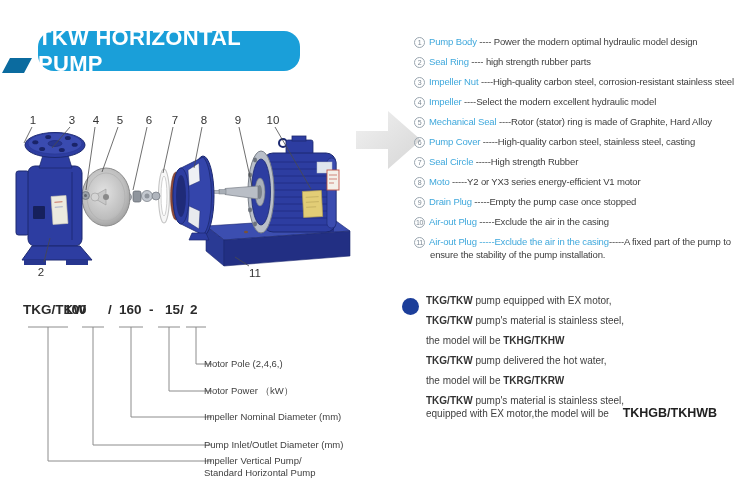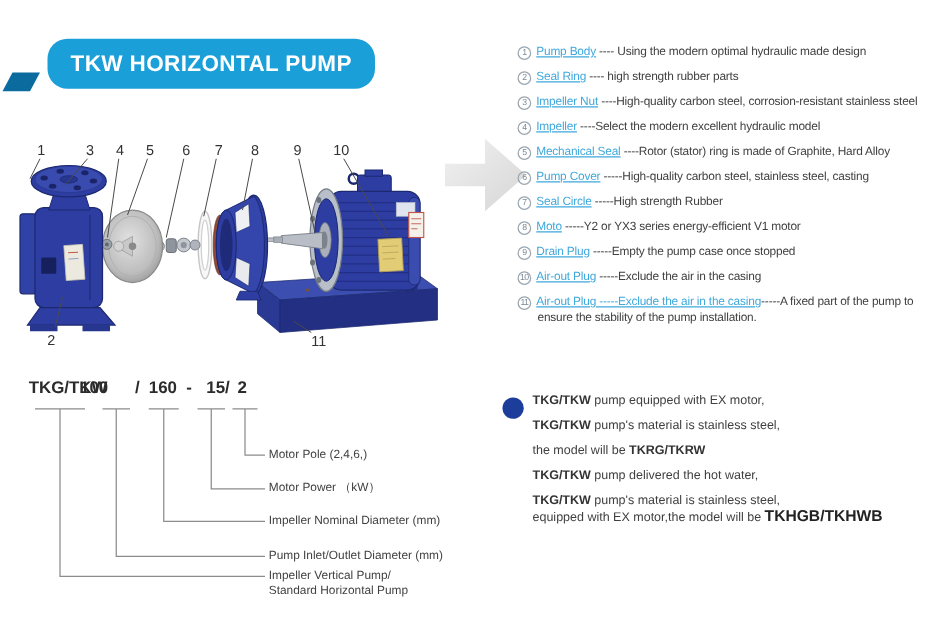--- a/index.html
+++ b/index.html
@@ -4,47 +4,47 @@
 <style>
   html,body{margin:0;padding:0;background:#fff;}
   .page{position:relative;width:756px;height:500px;background:#ffffff;overflow:hidden;
         font-family:"Liberation Sans",sans-serif;color:#404040;}
 
   
   .banner{position:absolute;left:38px;top:31px;width:262px;height:40px;background:#1a9fd9;
           border-radius:16px;display:flex;align-items:center;justify-content:center;z-index:2;}
   .banner-wedge{position:absolute;left:6px;top:58px;width:22px;height:15px;background:#0b6b9f;
           transform:skewX(-28deg);z-index:1;}
-  .banner span{color:#ffffff;font-size:18px;font-weight:bold;letter-spacing:.3px;}
+  .banner span{color:#ffffff;font-size:22px;font-weight:bold;letter-spacing:.3px;}
 
   
   .diagram{position:absolute;left:0;top:92px;width:430px;height:205px;}
 
   
   .parts-list{position:absolute;left:414px;top:36px;width:338px;}
   .pl-item{font-size:9.5px;line-height:12.5px;letter-spacing:-0.15px;margin-bottom:7.5px;
            padding-left:16px;text-indent:-16px;color:#404040;}
   .cnum{display:inline-block;width:11px;height:11px;border:1px solid #9aa6b0;border-radius:50%;
         font-size:7px;line-height:10px;text-align:center;color:#7d8a95;margin-right:4px;
         text-indent:0;letter-spacing:-0.5px;box-sizing:border-box;vertical-align:0px;}
-  .term{color:#3fa8dc;text-decoration:underline;}
+  .term{color:#3fa8dc;}
 
   
   .mtoken{position:absolute;top:302px;font-size:13.5px;font-weight:bold;color:#2b2b2b;}
   .connectors{position:absolute;left:0;top:318px;width:360px;height:170px;}
-  .mlabel{position:absolute;left:215px;font-size:9.5px;color:#3f3f3f;line-height:12px;}
-
-  
-  .variants{position:absolute;left:402px;top:314px;width:350px;font-size:10px;color:#3f3f3f;}
+  .mlabel{position:absolute;left:204px;font-size:9.5px;color:#3f3f3f;line-height:12px;}
+
+  
+  .variants{position:absolute;left:402px;top:294px;width:350px;font-size:10px;color:#3f3f3f;}
   .v-bullet{position:absolute;left:0;top:4px;width:17px;height:17px;border-radius:50%;background:#1c3e9a;}
   .v-lines{margin-left:24px;}
   .v-line{line-height:13px;margin-bottom:7px;}
   .v-line.tight{margin-bottom:0;}
   .v-lead,.v-code{font-weight:bold;color:#333;}
-  .v-code-big{font-weight:bold;font-size:12.5px;color:#222;}
+  .v-code-big{font-weight:bold;font-size:12.5px;color:#222;margin-left:11px;}
 </style>
 </head>
 <body>
 
 <div class="page">
 
   <div class="banner-wedge"></div>
   <div class="banner">
     <span>TKW HORIZONTAL PUMP</span>
   </div>
@@ -189,21 +189,21 @@
       <text x="175" y="124">7</text>
       <text x="204" y="124">8</text>
       <text x="238" y="124">9</text>
       <text x="273" y="124">10</text>
       <text x="41" y="276">2</text>
       <text x="255" y="277">11</text>
     </g>
   </svg>
 
   <div class="parts-list">
-    <div class="pl-item"><span class="cnum">1</span><span class="term">Pump Body</span><span class="desc"> ---- Using the modern optimal hydraulic made design</span></div>
+    <div class="pl-item"><span class="cnum">1</span><span class="term">Pump Body</span><span class="desc"> ---- Power the modern optimal hydraulic model design</span></div>
     <div class="pl-item"><span class="cnum">2</span><span class="term">Seal Ring</span><span class="desc"> ---- high strength rubber parts</span></div>
     <div class="pl-item"><span class="cnum">3</span><span class="term">Impeller Nut</span><span class="desc"> ----High-quality carbon steel, corrosion-resistant stainless steel</span></div>
     <div class="pl-item"><span class="cnum">4</span><span class="term">Impeller</span><span class="desc"> ----Select the modern excellent hydraulic model</span></div>
     <div class="pl-item"><span class="cnum">5</span><span class="term">Mechanical Seal</span><span class="desc"> ----Rotor (stator) ring is made of Graphite, Hard Alloy</span></div>
     <div class="pl-item"><span class="cnum">6</span><span class="term">Pump Cover</span><span class="desc"> -----High-quality carbon steel, stainless steel, casting</span></div>
     <div class="pl-item"><span class="cnum">7</span><span class="term">Seal Circle</span><span class="desc"> -----High strength Rubber</span></div>
     <div class="pl-item"><span class="cnum">8</span><span class="term">Moto</span><span class="desc"> -----Y2 or YX3 series energy-efficient V1 motor</span></div>
     <div class="pl-item"><span class="cnum">9</span><span class="term">Drain Plug</span><span class="desc"> -----Empty the pump case once stopped</span></div>
     <div class="pl-item"><span class="cnum">10</span><span class="term">Air-out Plug</span><span class="desc"> -----Exclude the air in the casing</span></div>
     <div class="pl-item"><span class="cnum">11</span><span class="term">Air-out Plug -----Exclude the air in the casing</span><span class="desc">-----A fixed part of the pump to ensure the stability of the pump installation.</span></div>
@@ -233,20 +233,21 @@
   <div class="mlabel" style="top:439px">Pump Inlet/Outlet Diameter (mm)</div>
   <div class="mlabel" style="top:411px">Impeller Nominal Diameter (mm)</div>
   <div class="mlabel" style="top:455px">Impeller Vertical Pump/</div>
   <div class="mlabel" style="top:467px">Standard  Horizontal Pump</div>
 
   <div class="variants">
     <div class="v-bullet"></div>
     <div class="v-lines">
       <div class="v-line"><b class="v-lead">TKG/TKW</b><span> pump equipped with EX motor,</span><b class="v-code"></b></div>
       <div class="v-line"><b class="v-lead">TKG/TKW</b><span> pump's material is stainless steel,</span><b class="v-code"></b></div>
+      <div class="v-line"><b class="v-lead"></b><span>the model will be </span><b class="v-code">TKHG/TKHW</b></div>
+      <div class="v-line"><b class="v-lead">TKG/TKW</b><span> pump delivered the hot water,</span><b class="v-code"></b></div>
       <div class="v-line"><b class="v-lead"></b><span>the model will be </span><b class="v-code">TKRG/TKRW</b></div>
-      <div class="v-line"><b class="v-lead">TKG/TKW</b><span> pump delivered the hot water,</span><b class="v-code"></b></div>
       <div class="v-line tight"><b class="v-lead">TKG/TKW</b><span> pump's material is stainless steel,</span><b class="v-code"></b></div>
       <div class="v-line tight"><b class="v-lead"></b><span>equipped with EX motor,the model will be </span><b class="v-code-big">TKHGB/TKHWB</b></div>
     </div>
   </div>
 
 </div>
 
 </body></html>

